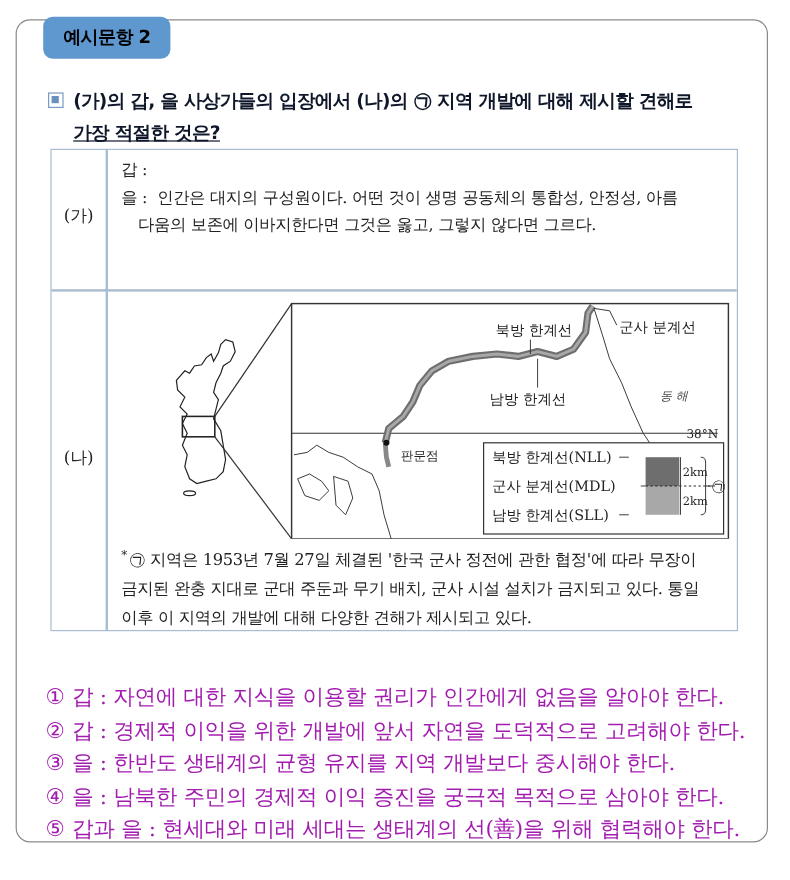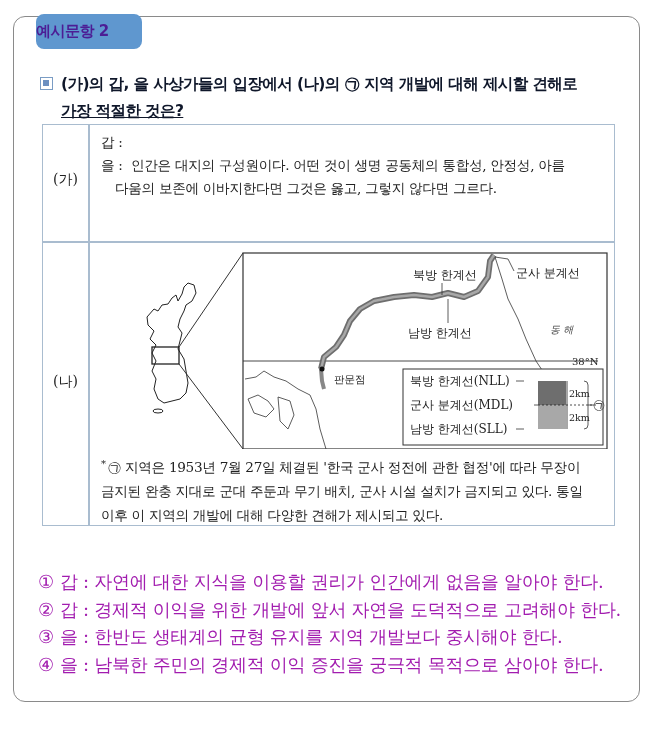--- a/index.html
+++ b/index.html
@@ -5,23 +5,23 @@
   * { box-sizing: border-box; margin: 0; padding: 0; }
   html, body { width: 658px; height: 733px; background: #ffffff; overflow: hidden; }
   body { font-family: "DejaVu Serif", "Liberation Serif", serif; color: #222; position: relative; }
 
   .card {
     position: absolute; left: 13px; top: 16px; width: 627px; height: 686px;
     border: 1.5px solid #8a8a8a; border-radius: 12px; background: #fff;
   }
   .tab {
     position: absolute; left: 36px; top: 14px; width: 106px; height: 35px;
-    background: #5f97cf; border-radius: 8px; color: #4c1d95;
+    background: #5f97cf; border-radius: 8px; color: #000000;
     font-family: "DejaVu Sans", "Liberation Sans", sans-serif;
-    font-size: 15px; line-height: 35px; text-align: left; font-weight: bold;
+    font-size: 15px; line-height: 35px; text-align: center; font-weight: bold;
     letter-spacing: -0.5px;
   }
   .question {
     position: absolute; left: 40px; top: 71px; width: 590px;
     font-family: "DejaVu Sans", "Liberation Sans", sans-serif;
     font-size: 15.5px; font-weight: bold; line-height: 27px; color: #0f172a;
     letter-spacing: -0.6px;
   }
   .question .sq {
     display: inline-block; width: 13px; height: 13px; border: 1.5px solid #7a9cc4;
@@ -154,13 +154,14 @@
     <div>금지된 완충 지대로 군대 주둔과 무기 배치, 군사 시설 설치가 금지되고 있다. 통일</div>
     <div>이후 이 지역의 개발에 대해 다양한 견해가 제시되고 있다.</div>
   </div>
 </div>
 
 <div class="options">
   <div class="opt"><span class="num">①</span><span>갑 : 자연에 대한 지식을 이용할 권리가 인간에게 없음을 알아야 한다.</span></div>
   <div class="opt"><span class="num">②</span><span>갑 : 경제적 이익을 위한 개발에 앞서 자연을 도덕적으로 고려해야 한다.</span></div>
   <div class="opt"><span class="num">③</span><span>을 : 한반도 생태계의 균형 유지를 지역 개발보다 중시해야 한다.</span></div>
   <div class="opt"><span class="num">④</span><span>을 : 남북한 주민의 경제적 이익 증진을 궁극적 목적으로 삼아야 한다.</span></div>
+  <div class="opt"><span class="num">⑤</span><span>갑과 을 : 현세대와 미래 세대는 생태계의 선(善)을 위해 협력해야 한다.</span></div>
 </div>
 
 </body></html>

